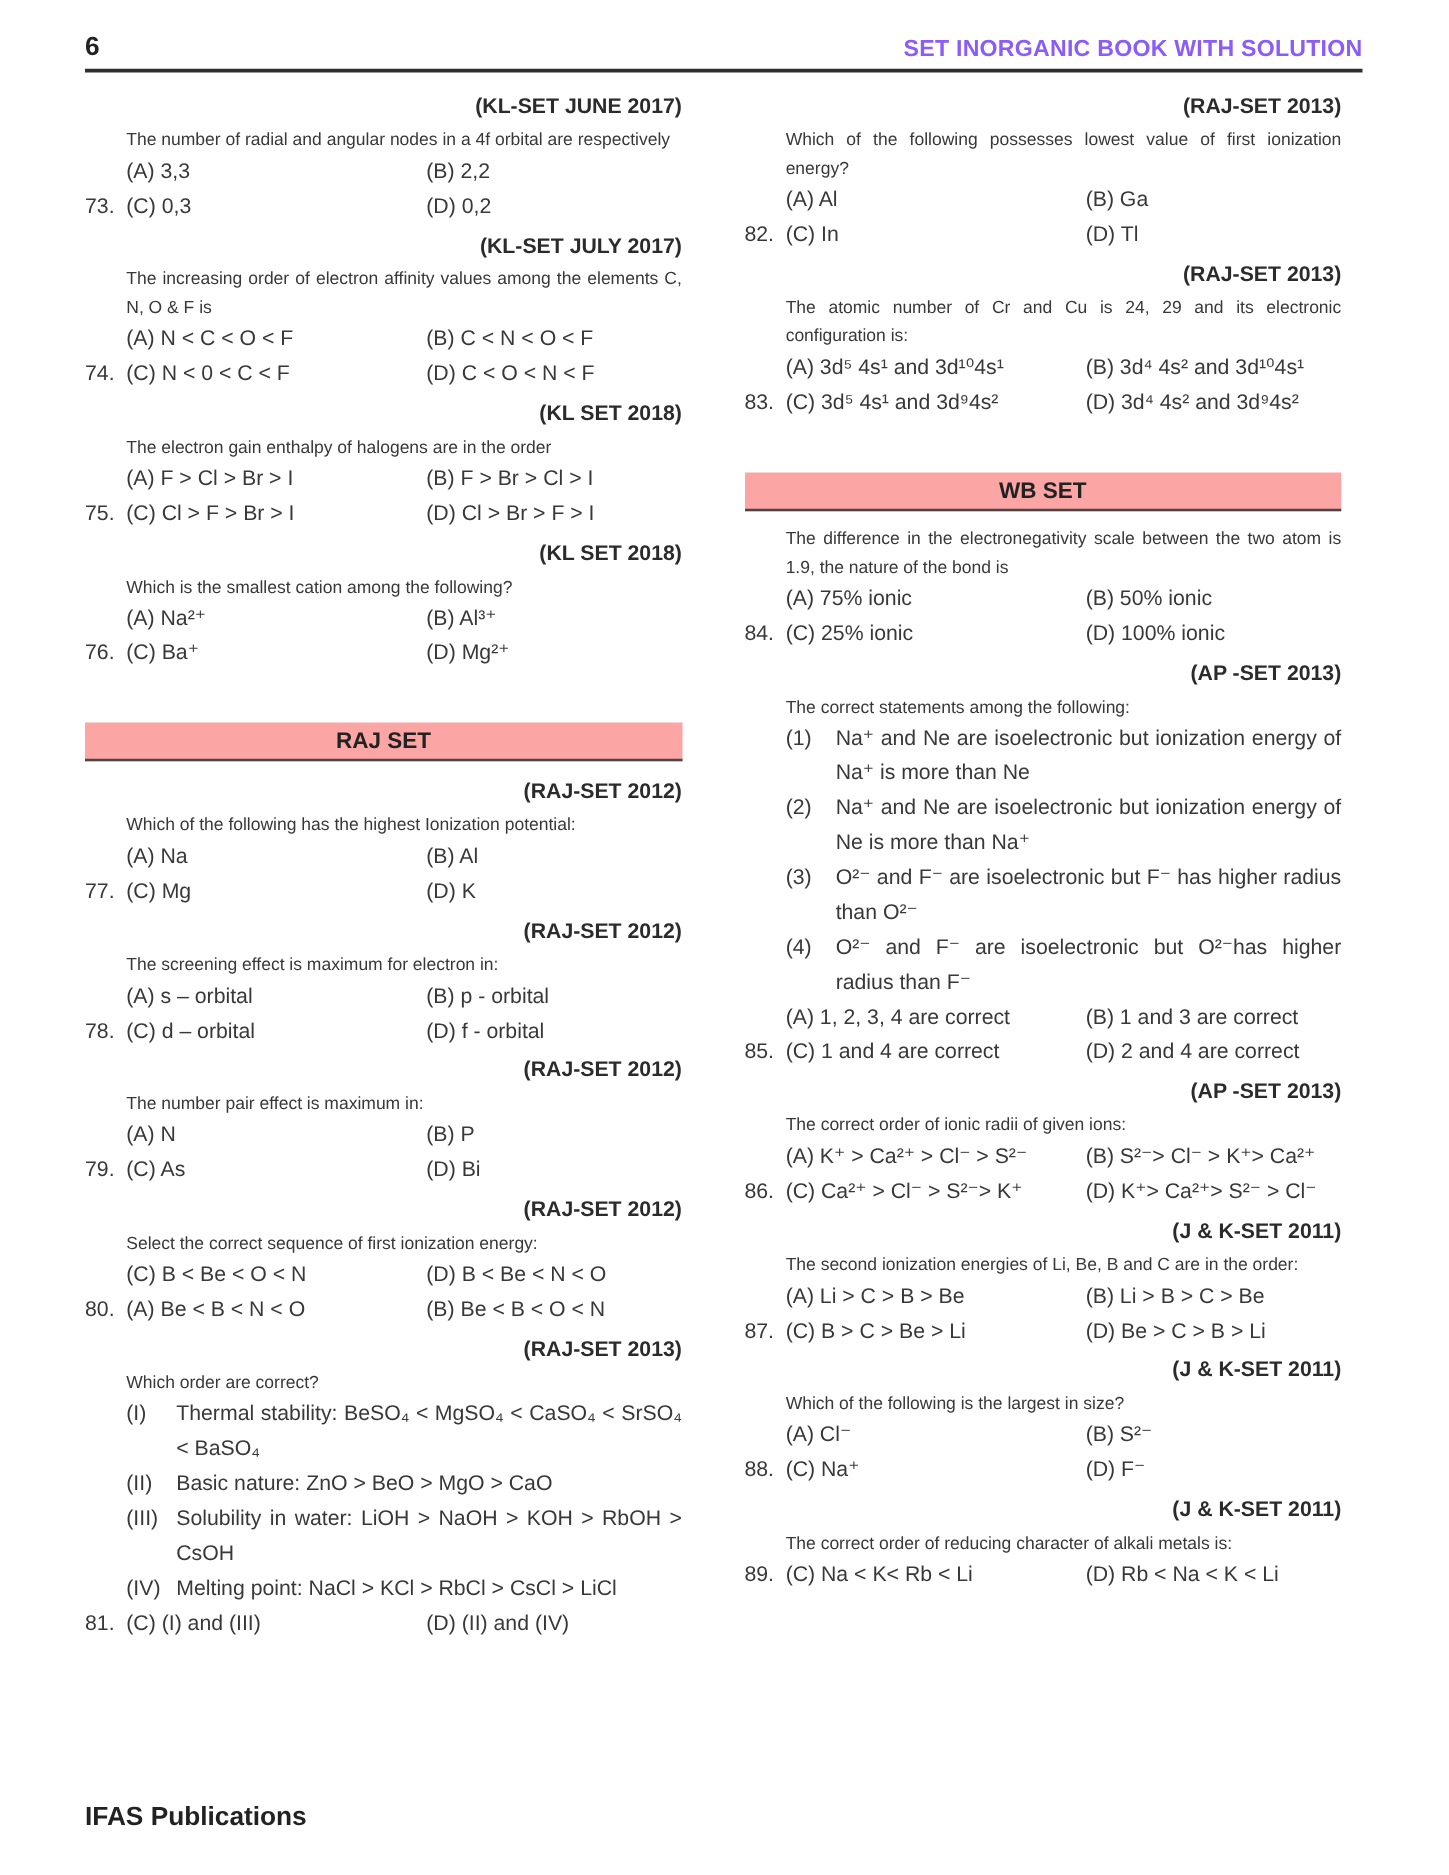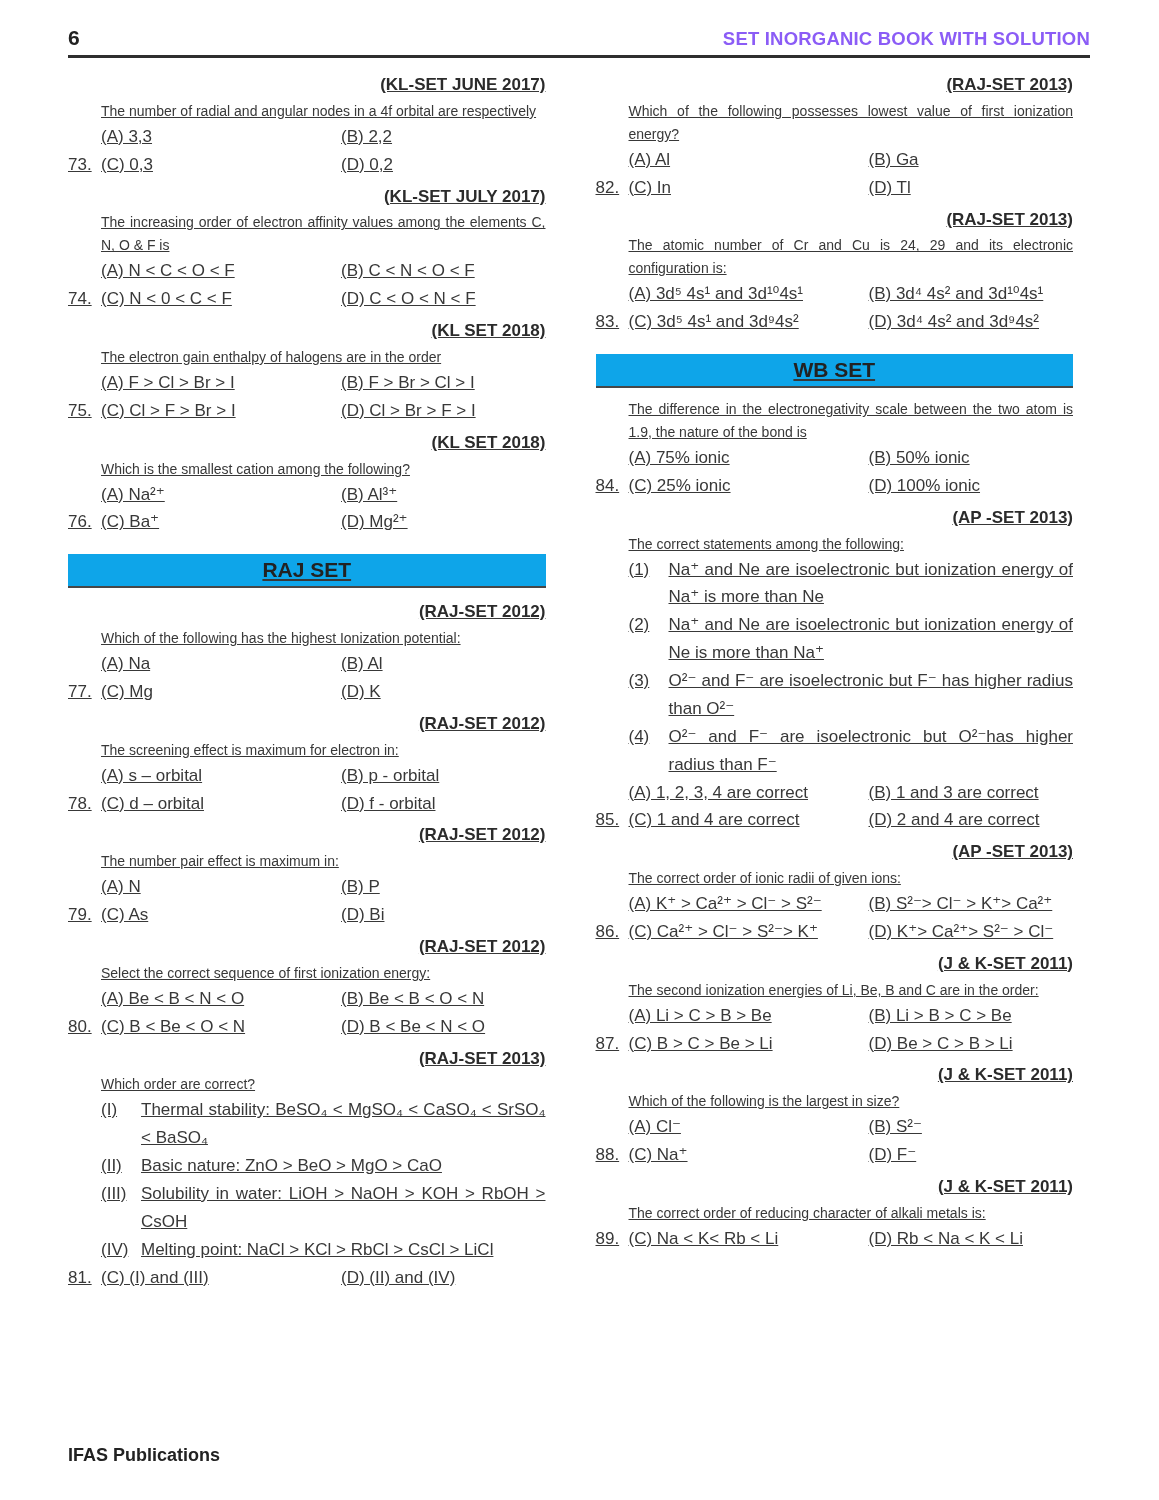--- a/index.html
+++ b/index.html
@@ -5,39 +5,39 @@
   html,body { margin:0; padding:0; background:#ffffff; }
   .page {
     position:relative; width:1159px; height:1500px; overflow:hidden;
     background:#ffffff; box-sizing:border-box; padding:26px 69px 0 68px;
     font-family:"Liberation Sans","DejaVu Sans",sans-serif; color:#383838;
   }
   .header { display:flex; justify-content:space-between; align-items:flex-end;
     border-bottom:3px solid #2e2e2e; padding-bottom:5px; }
   .page-num { font-weight:bold; font-size:21px; color:#222; }
   .page-title { font-weight:bold; font-size:18.5px; color:#8b5cf6; letter-spacing:0.2px; }
-  .cols { display:flex; gap:50px; margin-top:12px;text-decoration:underline; }
+  .cols { display:flex; gap:50px; margin-top:12px; }
   .col { width:477.5px; }
   .tag-line { text-align:right; font-weight:bold; font-size:17px; line-height:1.64;
     color:#2b2b2b; margin:1px 0; }
   .question { display:flex; margin:0 0 4px 0;align-items:flex-end; }
   .qnum { width:33px; flex:none; font-size:17px; line-height:1.64; }
   .qbody { flex:1; min-width:0; }
   .qtext { font-size:14px; line-height:1.64; text-align:justify; }
   .sub-item { display:flex; font-size:17px; line-height:1.64; }
   .sub-label { width:40px; flex:none; }
   .sub-text { flex:1; text-align:justify; }
   .opt-row { display:flex; font-size:17px; line-height:1.64; }
   .opt-a { width:54%; flex:none; }
   .opt-b { flex:1; }
-  .section-bar { background:#0ea5e9; border-bottom:2px solid #474747;
-    text-align:center; font-weight:bold; font-size:21px; color:#222;
-    padding:4px 0; margin:18px 0 10px 0; }
+  .section-bar { background:#fca5a5; border-bottom:2px solid #474747;
+    text-align:center; font-weight:bold; font-size:18px; color:#222;
+    padding:4px 0; margin:42px 0 10px 0; }
   .footer { position:absolute; left:68px; bottom:34px; font-weight:bold;
-    font-size:18px; color:#222; }
+    font-size:21px; color:#222; }
 </style>
 </head>
 <body>
 
 <div class="page">
   <div class="header">
     <span class="page-num">6</span>
     <span class="page-title">SET INORGANIC BOOK WITH SOLUTION</span>
   </div>
   <div class="cols">
@@ -147,26 +147,26 @@
               <div class="opt-b">(D) Bi</div>
             </div>
           </div>
         </div>
         <div class="tag-line">(RAJ-SET 2012)</div>
         <div class="question">
           <span class="qnum">80.</span>
           <div class="qbody">
             <div class="qtext">Select the correct sequence of first ionization energy:</div>
             <div class="opt-row">
+              <div class="opt-a">(C) B &lt; Be &lt; O &lt; N</div>
+              <div class="opt-b">(D) B &lt; Be &lt; N &lt; O</div>
+            </div>
+            <div class="opt-row">
               <div class="opt-a">(A) Be &lt; B &lt; N &lt; O</div>
               <div class="opt-b">(B) Be &lt; B &lt; O &lt; N</div>
-            </div>
-            <div class="opt-row">
-              <div class="opt-a">(C) B &lt; Be &lt; O &lt; N</div>
-              <div class="opt-b">(D) B &lt; Be &lt; N &lt; O</div>
             </div>
           </div>
         </div>
         <div class="tag-line">(RAJ-SET 2013)</div>
         <div class="question">
           <span class="qnum">81.</span>
           <div class="qbody">
             <div class="qtext">Which order are correct?</div>
             <div class="sub-item">
               <span class="sub-label">(I)</span>

